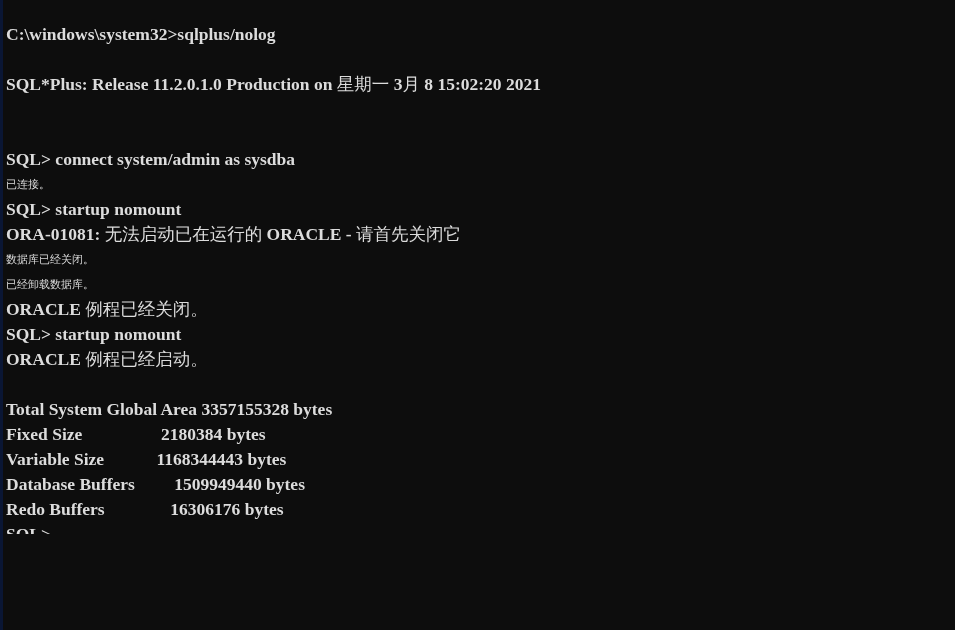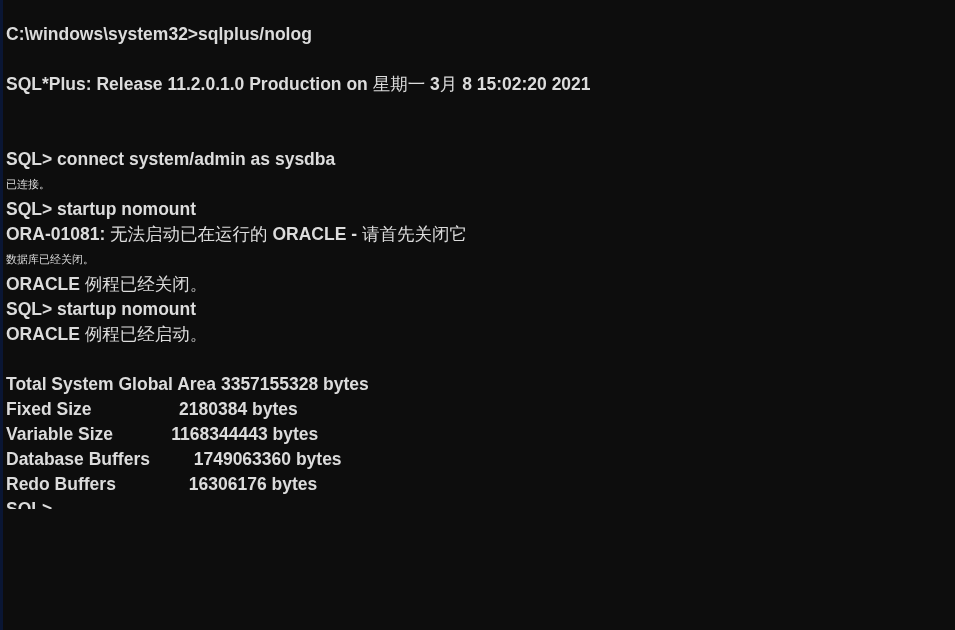--- a/index.html
+++ b/index.html
@@ -41,21 +41,21 @@
   }
   .line {
     display: block;
     height: 25px;
     line-height: 25px;
     white-space: pre;
     color: #dcdcdc;
     font-size: 17.5px;
     letter-spacing: 0px;
     font-weight: bold;
-    font-family: Liberation Sans, sans-serif;
+    font-family: Liberation Serif, serif;
   }
   
   .line.cjk {
     font-weight: normal;
     font-size: 11px;
   }
   .line.mixed .cjk-run {
     font-weight: normal;
   }
   .line.blank {
@@ -76,24 +76,25 @@
       <span class="line">C:\windows\system32&gt;sqlplus/nolog</span>
       <span class="line blank">&nbsp;</span>
       <span class="line mixed">SQL*Plus: Release 11.2.0.1.0 Production on <span class="cjk-run">星期一</span> 3<span class="cjk-run">月</span> 8 15:02:20 2021</span>
       <span class="line blank">&nbsp;</span>
       <span class="line blank">&nbsp;</span>
       <span class="line">SQL&gt; connect system/admin as sysdba</span>
       <span class="line cjk">已连接。</span>
       <span class="line">SQL&gt; startup nomount</span>
       <span class="line mixed">ORA-01081: <span class="cjk-run">无法启动已在运行的</span> ORACLE - <span class="cjk-run">请首先关闭它</span></span>
       <span class="line cjk">数据库已经关闭。</span>
+      <span class="line cjk">已经卸载数据库。</span>
       <span class="line mixed">ORACLE <span class="cjk-run">例程已经关闭。</span></span>
       <span class="line">SQL&gt; startup nomount</span>
       <span class="line mixed">ORACLE <span class="cjk-run">例程已经启动。</span></span>
       <span class="line blank">&nbsp;</span>
       <span class="line">Total System Global Area 3357155328 bytes</span>
       <span class="line">Fixed Size                  2180384 bytes</span>
       <span class="line">Variable Size            1168344443 bytes</span>
-      <span class="line">Database Buffers         1749063360 bytes</span>
+      <span class="line">Database Buffers         1509949440 bytes</span>
       <span class="line">Redo Buffers               16306176 bytes</span>
       <span class="line clipped">SQL&gt;</span>
     </div>
 </div>
 
 </body></html>

